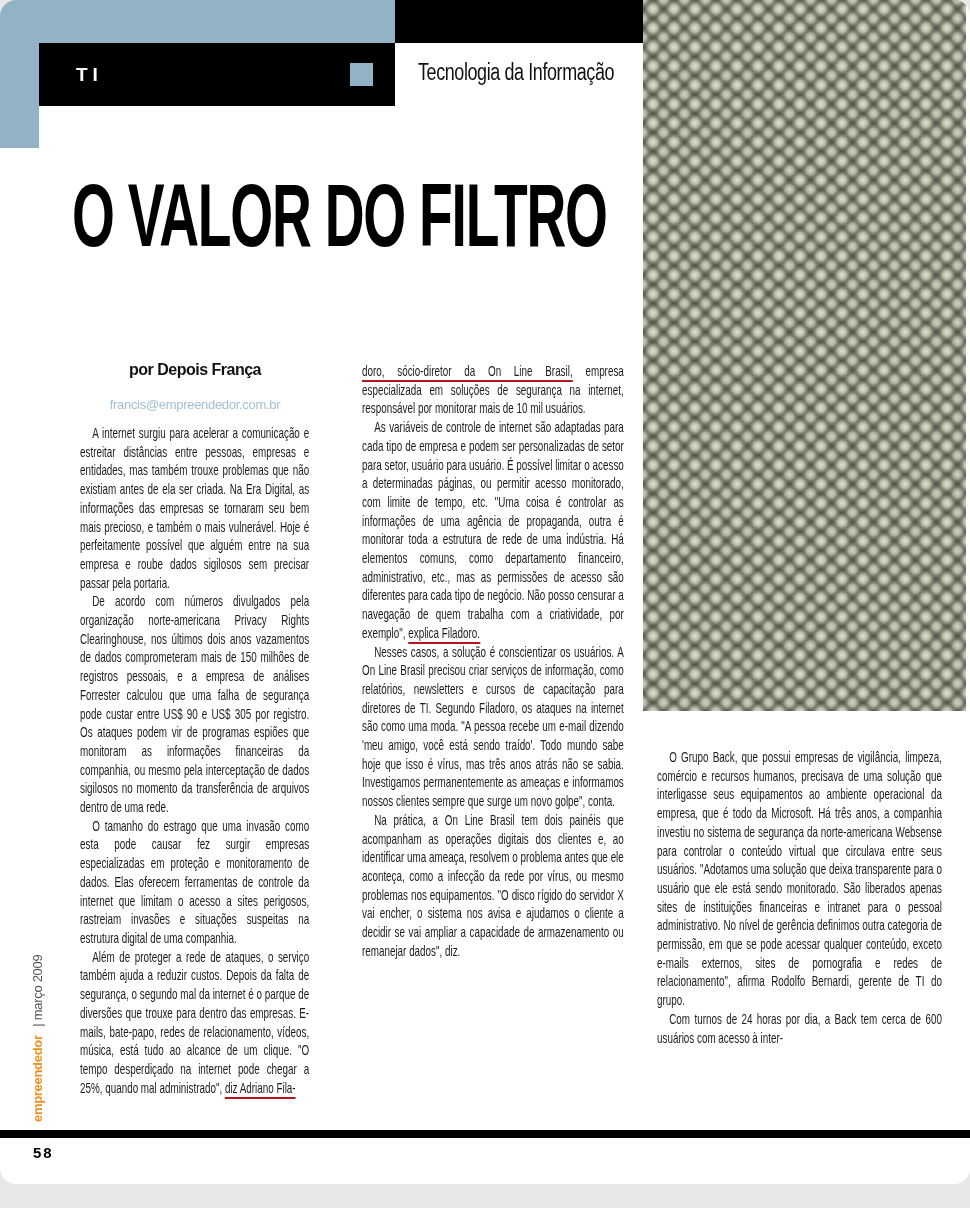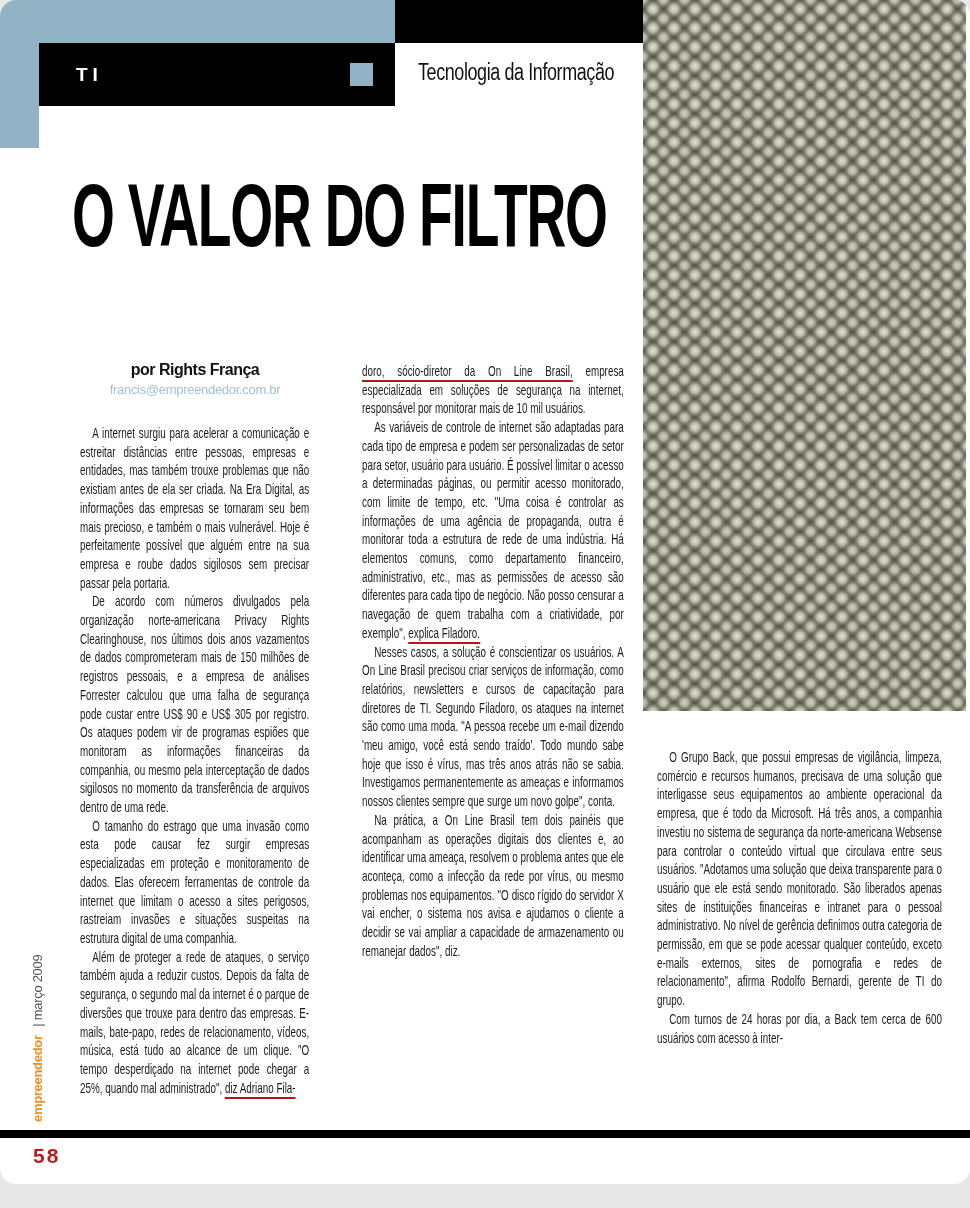--- a/index.html
+++ b/index.html
@@ -33,39 +33,39 @@
                 font-weight:bold; color:#000; letter-spacing:-2px; white-space:nowrap;
                 transform:scaleX(0.62); transform-origin:0 0; }
   .deck-box   { position:absolute; left:90px; top:276px; width:530px; height:69px; background:#ccdce6; }
   .deck-square{ position:absolute; left:25px; top:11px; width:26px; height:26px; background:#ffffff; }
   .deck-text  { position:absolute; left:68px; top:11px; width:580px; font-size:17px; font-weight:bold;
                 line-height:23px; color:#141414; transform:scaleX(0.78); transform-origin:0 0;
                 letter-spacing:-0.2px; }
   
   .byline   { position:absolute; left:75px; top:361px; width:240px; text-align:center; }
   .author   { font-size:16px; font-weight:bold; color:#111; letter-spacing:-0.5px; }
-  .email    { font-size:13px; color:#a3c0d4; margin-top:3px; letter-spacing:-0.3px; }
+  .email    { font-size:13px; color:#a3c0d4; margin-top:18px; letter-spacing:-0.3px; }
   
   .col { position:absolute; font-size:14.5px; line-height:18.7px; color:#1b1b1b;
          text-align:justify; transform:scaleX(0.68); transform-origin:0 0; }
   .col-1 { left:80px;  top:424px; width:337px; }
   .col-2 { left:362px; top:362px; width:385px; }
   .col-3 { left:657px; top:748px; width:419px; }
   .col p { text-indent:18px; }
   .col p.noindent { text-indent:0; }
   .runderline { border-bottom:2px solid #b5161b; padding-bottom:1px; }
   
   .vertical-credit { position:absolute; left:30px; top:1122px; width:172px; height:17px;
                      transform:rotate(-90deg); transform-origin:0 0; white-space:nowrap;
                      font-size:13px; }
   .mag-name  { color:#ee8f1e; font-weight:bold; letter-spacing:-0.3px; }
   .mag-issue { color:#555; margin-left:5px; letter-spacing:-0.3px; }
   .footer-bar  { position:absolute; left:0; top:1130px; width:970px; height:8px; background:#000; }
-  .page-number { position:absolute; left:33px; top:1144px; font-size:21px; font-weight:bold;
-                 color:#b91c1c; letter-spacing:2px; }
+  .page-number { position:absolute; left:33px; top:1144px; font-size:15px; font-weight:bold;
+                 color:#000000; letter-spacing:2px; }
   .bottom-rule { position:absolute; left:0; top:1198px; width:970px; height:2px; background:#8a8a8a; }
 </style>
 </head>
 <body>
 
 <div class="page">
 
   <div class="blue-top"></div>
   <div class="blue-strip"></div>
   <div class="black-top"></div>
@@ -74,21 +74,21 @@
     <span class="ti-square"></span>
   </div>
   <div class="section-title">Tecnologia da Informação</div>
 
   <div class="texture"></div>
 
   <div class="main-title">O VALOR DO FILTRO</div>
 
 
   <div class="byline">
-    <div class="author">por Rights França</div>
+    <div class="author">por Depois França</div>
     <div class="email">francis@empreendedor.com.br</div>
   </div>
 
   <div class="col col-1">
     <p>A internet surgiu para acelerar a comunicação e estreitar distâncias entre pessoas, empresas e entidades, mas também trouxe problemas que não existiam antes de ela ser criada. Na Era Digital, as informações das empresas se tornaram seu bem mais precioso, e também o mais vulnerável. Hoje é perfeitamente possível que alguém entre na sua empresa e roube dados sigilosos sem precisar passar pela portaria.</p>
     <p>De acordo com números divulgados pela organização norte-americana Privacy Rights Clearinghouse, nos últimos dois anos vazamentos de dados comprometeram mais de 150 milhões de registros pessoais, e a empresa de análises Forrester calculou que uma falha de segurança pode custar entre US$ 90 e US$ 305 por registro. Os ataques podem vir de programas espiões que monitoram as informações financeiras da companhia, ou mesmo pela interceptação de dados sigilosos no momento da transferência de arquivos dentro de uma rede.</p>
     <p>O tamanho do estrago que uma invasão como esta pode causar fez surgir empresas especializadas em proteção e monitoramento de dados. Elas oferecem ferramentas de controle da internet que limitam o acesso a sites perigosos, rastreiam invasões e situações suspeitas na estrutura digital de uma companhia.</p>
     <p><span>Além de proteger a rede de ataques, o serviço também ajuda a reduzir custos. Depois da falta de segurança, o segundo mal da internet é o parque de diversões que trouxe para dentro das empresas. E-mails, bate-papo, redes de relacionamento, vídeos, música, está tudo ao alcance de um clique. "O tempo desperdiçado na internet pode chegar a 25%, quando mal administrado", </span><span class="runderline">diz Adriano Fila-</span></p>
   </div>
 

